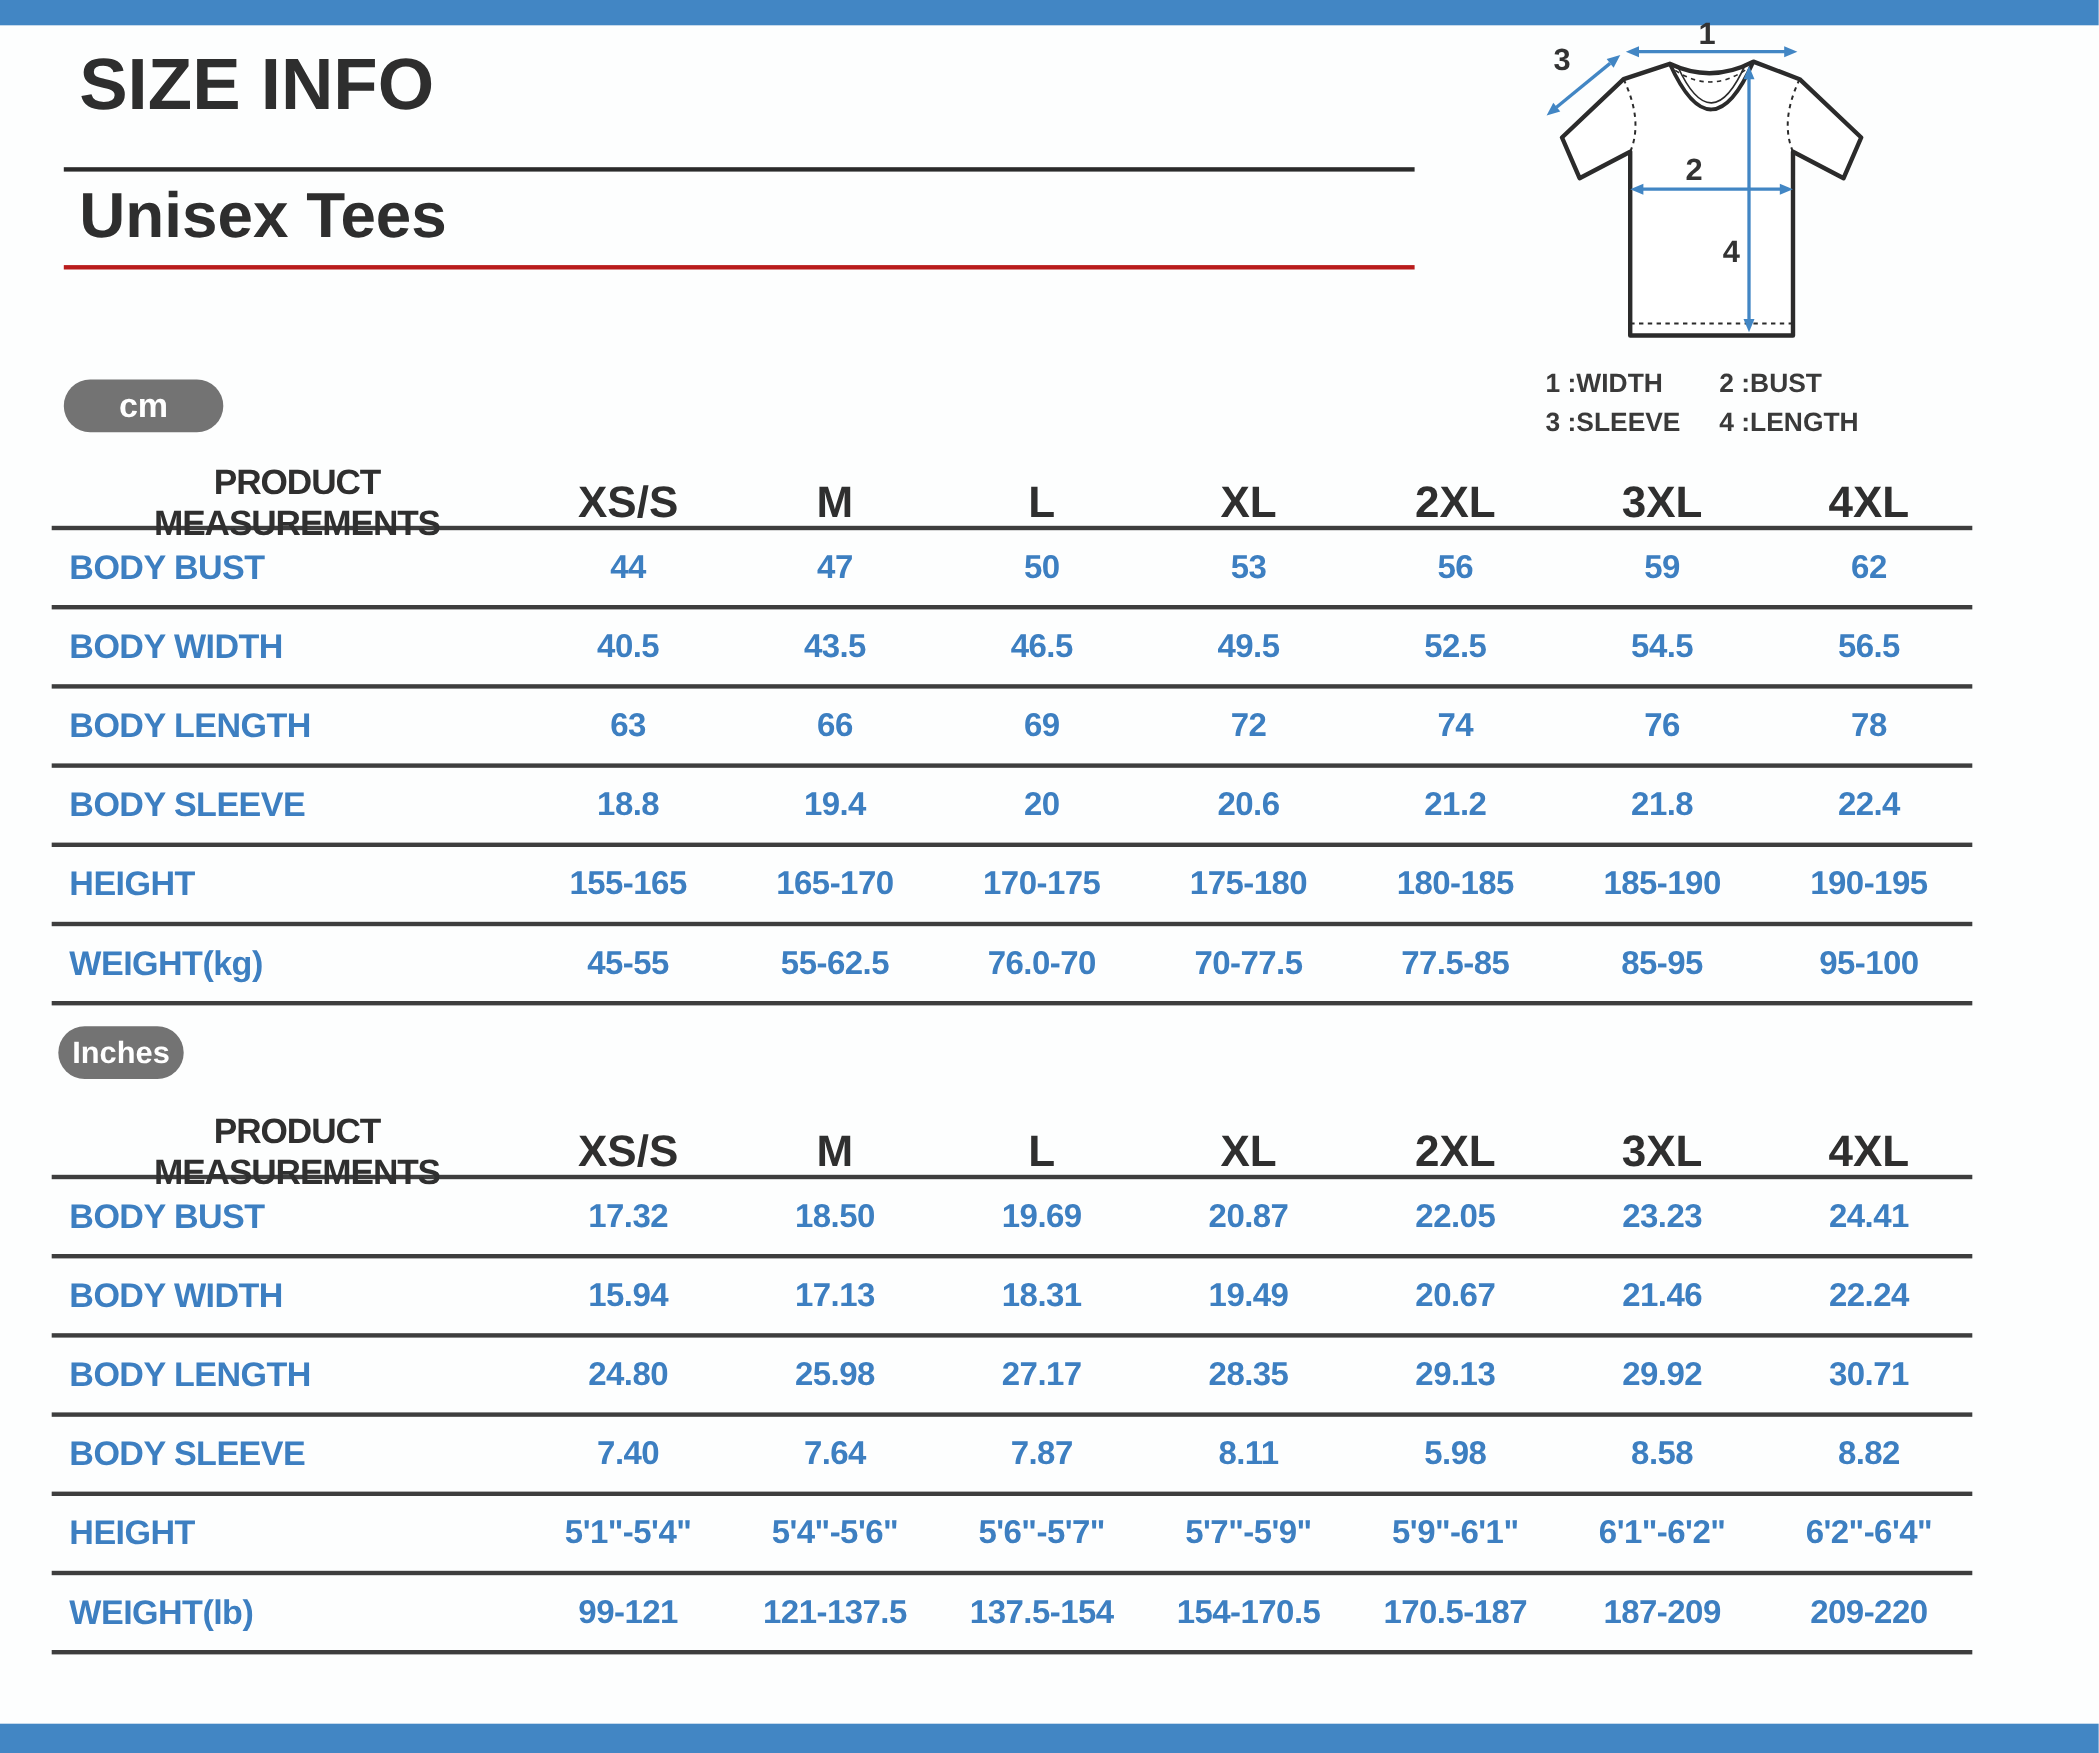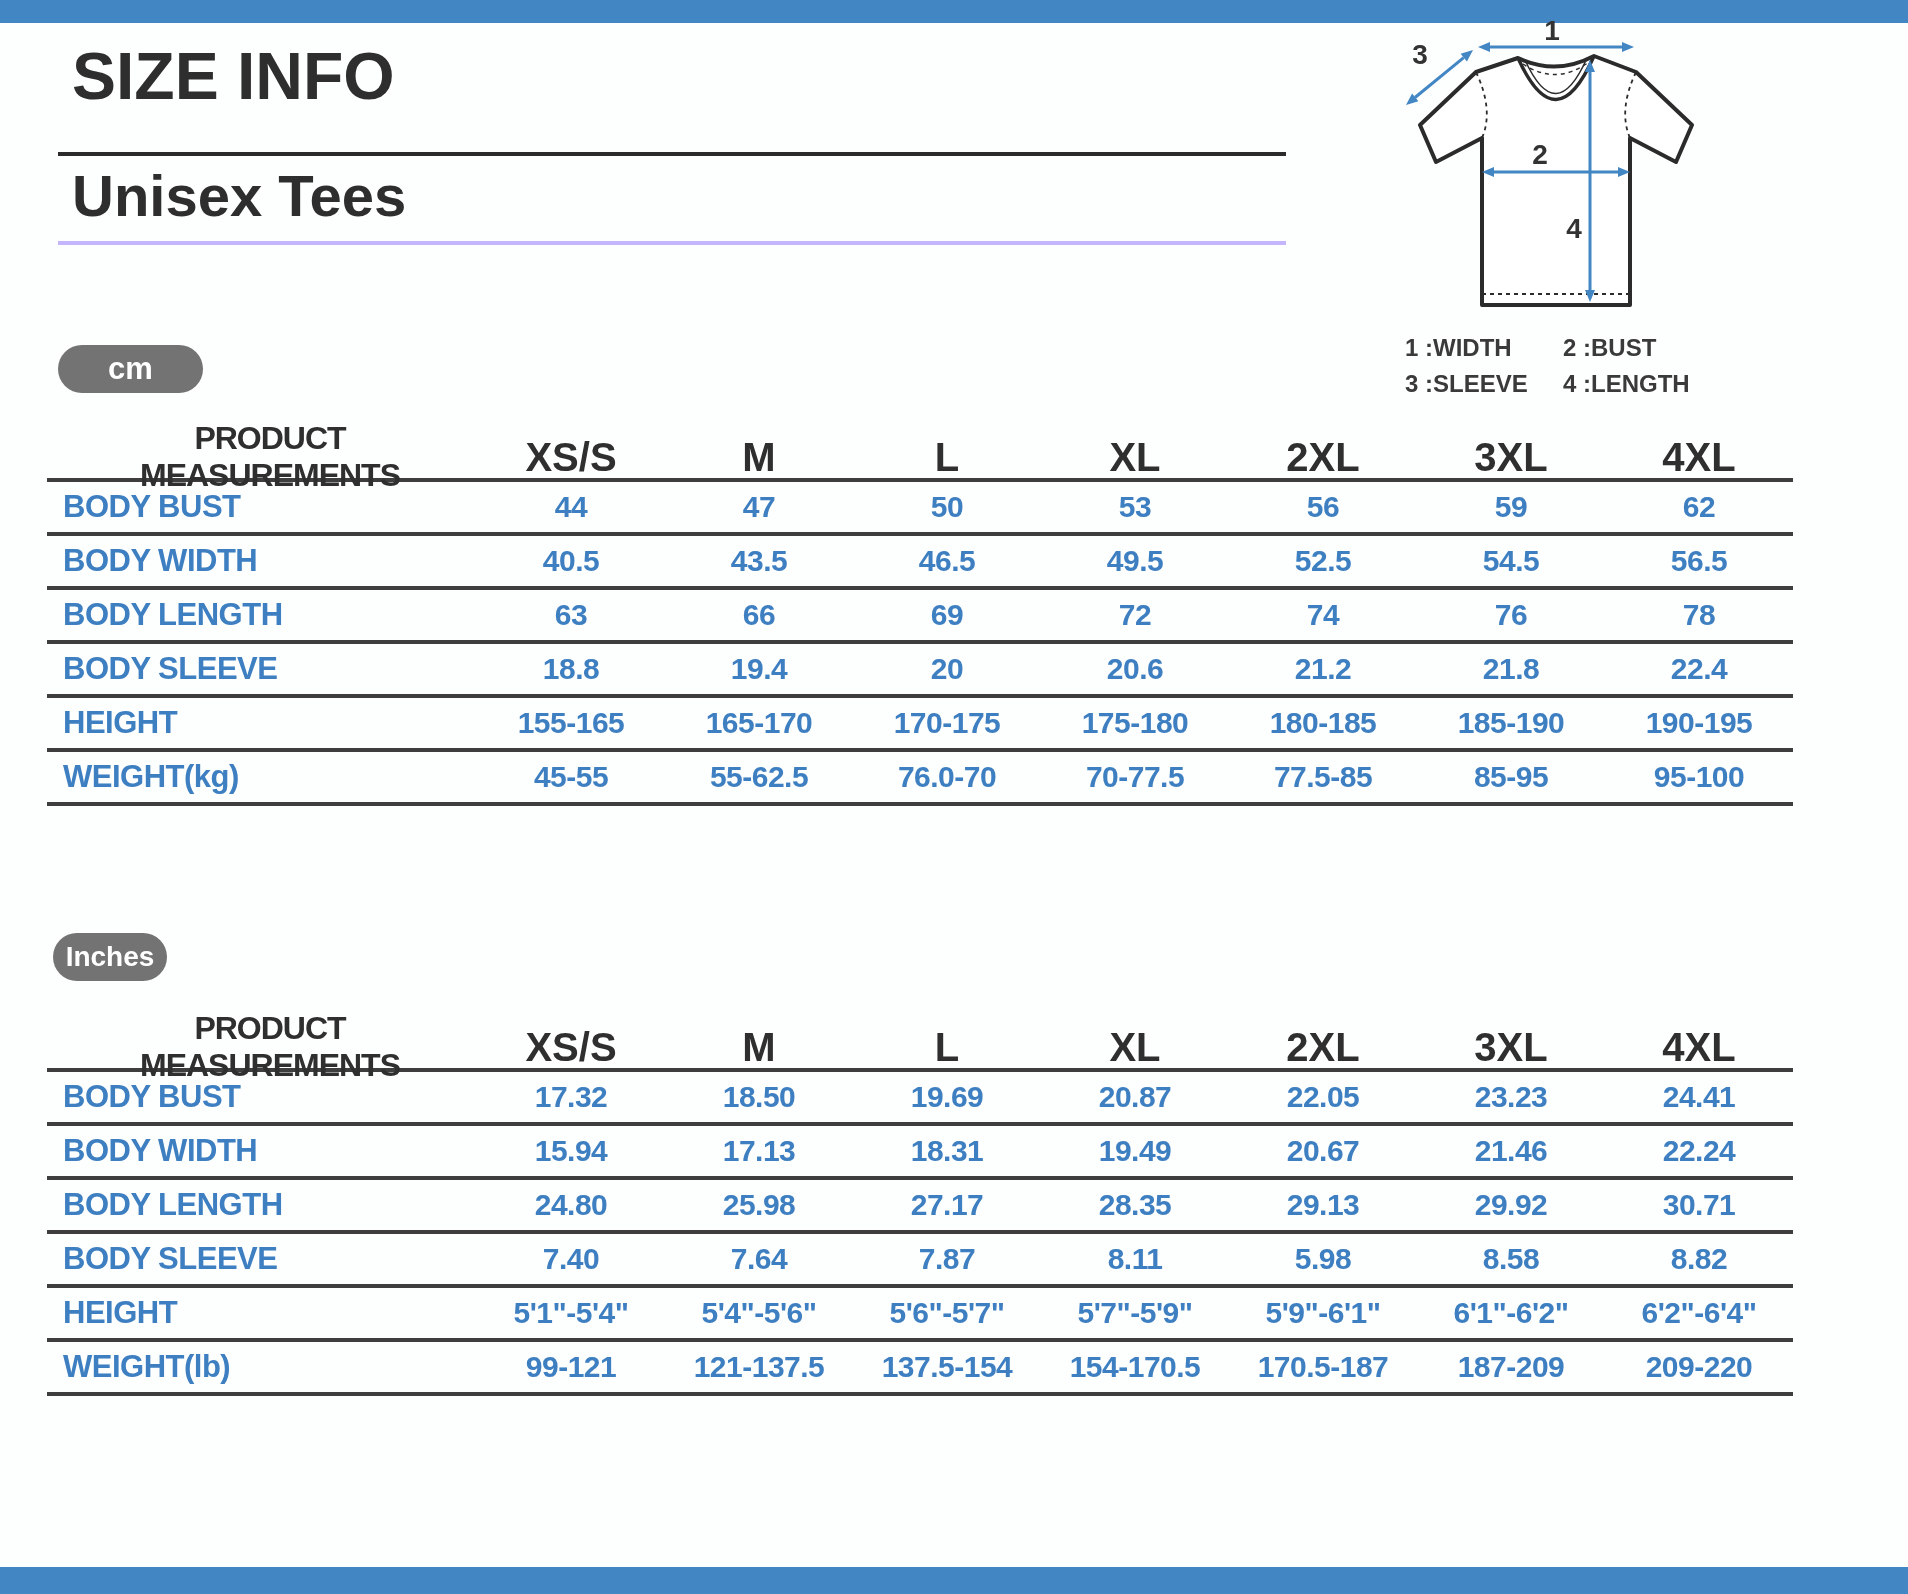--- a/index.html
+++ b/index.html
@@ -5,41 +5,41 @@
   * { margin:0; padding:0; box-sizing:border-box; }
   body { font-family:"Liberation Sans", sans-serif; background:#ffffff; }
   .page { position:relative; width:1908px; height:1594px; background:#fdfefe; overflow:hidden; }
 
   .top-bar    { position:absolute; left:0; top:0; width:100%; height:23px; background:#4286c4; }
   .bottom-bar { position:absolute; left:0; bottom:0; width:100%; height:27px; background:#4286c4; }
 
   .page-title { position:absolute; left:72px; top:38px; font-size:66px; font-weight:900;
                 color:#2e2e2e; letter-spacing:0px; }
   .subtitle-band { position:absolute; left:58px; top:152px; width:1228px;
-                   border-top:4px solid #2b2b2b; border-bottom:4px solid #c4b5fd;
+                   border-top:4px solid #2b2b2b; border-bottom:4px solid #b91c1c;
                    padding:6px 0 12px 14px; }
   .subtitle-band .sub { font-size:58px; font-weight:900; color:#2e2e2e; }
 
   .diagram { position:absolute; left:1390px; top:20px; width:490px; }
   .legend { margin-top:10px; padding-left:15px; display:grid;
             grid-template-columns:158px auto; row-gap:8px;
             font-size:24px; font-weight:bold; color:#3a3a3a; }
 
   .badge { position:absolute; background:#737373; border-radius:24px; height:48px;
            display:flex; align-items:center; justify-content:center;
            color:#ffffff; font-weight:bold; }
   .badge-cm     { left:58px; top:345px; width:145px; font-size:31px; }
   .badge-inches { left:53px; top:933px; width:114px; font-size:28px; }
 
   .size-table { position:absolute; left:47px; width:1746px; }
   .table-cm     { top:420px; }
   .table-inches { top:1010px; }
 
   .trow { display:grid; grid-template-columns:430px repeat(7,188px);
-          align-items:center; height:54px; border-bottom:4px solid #3e3e3e; }
+          align-items:center; height:72px; border-bottom:4px solid #3e3e3e; }
   .thead { height:62px; }
   .cell { text-align:center; }
   .label-col { text-align:left; padding-left:16px; }
   .head-label { font-size:32px; font-weight:900; color:#2f2f2f; letter-spacing:-1px;text-align:center; }
   .head-size  { font-size:40px; font-weight:900; color:#2f2f2f; }
   .row-label  { font-size:31px; font-weight:900; color:#3d7fc1; letter-spacing:-0.5px; }
   .value      { font-size:30px; font-weight:800; color:#3d7fc1; letter-spacing:-0.5px; }
 
   svg text { font-family:"Liberation Sans", sans-serif; }
 </style>

